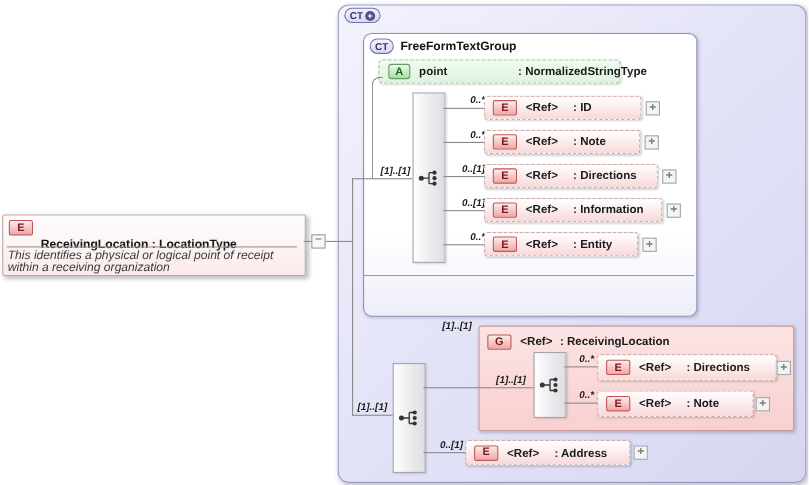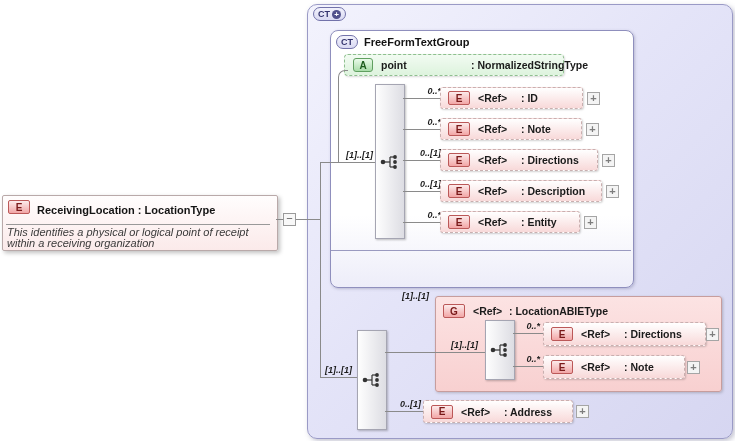--- a/index.html
+++ b/index.html
@@ -151,21 +151,21 @@
     <span class="rowname">&lt;Ref&gt;</span>
     <span class="rowtype">: Directions</span>
   </div>
   <div class="abs plusbox" style="left:602px;top:154px;">+</div>
 
   <div class="abs hline" style="left:403px;top:191px;width:37px;"></div>
   <div class="abs card" style="left:411px;top:179px;width:30px;text-align:right;">0..[1]</div>
   <div class="abs elem" style="left:440px;top:180px;width:162px;height:22px;">
     <span class="badge badge-e">E</span>
     <span class="rowname">&lt;Ref&gt;</span>
-    <span class="rowtype">: Description</span>
+    <span class="rowtype">: Information</span>
   </div>
   <div class="abs plusbox" style="left:606px;top:185px;">+</div>
 
   <div class="abs hline" style="left:403px;top:222px;width:37px;"></div>
   <div class="abs card" style="left:411px;top:210px;width:30px;text-align:right;">0..*</div>
   <div class="abs elem" style="left:440px;top:211px;width:140px;height:22px;">
     <span class="badge badge-e">E</span>
     <span class="rowname">&lt;Ref&gt;</span>
     <span class="rowtype">: Entity</span>
   </div>
@@ -186,21 +186,21 @@
       <circle cx="15" cy="8" r="1.9" fill="#333"></circle>
       <circle cx="15" cy="13" r="1.9" fill="#333"></circle>
     </svg>
   </div>
 
   <div class="abs card" style="left:402px;top:291px;">[1]..[1]</div>
   <div class="abs group-box" style="left:435px;top:296px;width:285px;height:94px;">
     <div class="group-header">
       <span class="badge badge-g">G</span>
       <span class="rowname grp-name">&lt;Ref&gt;</span>
-      <span class="rowtype">: LocationABIEType</span>
+      <span class="rowtype">: ReceivingLocation</span>
     </div>
   </div>
   <div class="abs hline" style="left:385px;top:352px;width:100px;"></div>
   <div class="abs card" style="left:448px;top:340px;width:30px;text-align:right;">[1]..[1]</div>
   <div class="abs seqbar" style="left:485px;top:320px;width:28px;height:58px;">
     <svg width="20" height="16" viewBox="0 0 20 16">
       <line x1="1" y1="8" x2="10" y2="8" stroke="#333" stroke-width="1.2"></line>
       <line x1="10" y1="3" x2="10" y2="13" stroke="#333" stroke-width="1.2"></line>
       <line x1="10" y1="3" x2="15" y2="3" stroke="#333" stroke-width="1.2"></line>
       <line x1="10" y1="13" x2="15" y2="13" stroke="#333" stroke-width="1.2"></line>
@@ -233,20 +233,20 @@
   <div class="abs card" style="left:389px;top:399px;width:32px;text-align:right;">0..[1]</div>
   <div class="abs elem" style="left:423px;top:400px;width:150px;height:23px;">
     <span class="badge badge-e">E</span>
     <span class="rowname">&lt;Ref&gt;</span>
     <span class="rowtype">: Address</span>
   </div>
   <div class="abs plusbox" style="left:576px;top:405px;">+</div>
 
   <div class="abs left-elem-box" style="left:2px;top:195px;width:274px;height:54px;"></div>
   <div class="abs badge badge-e" style="left:8px;top:200px;">E</div>
-  <div class="abs title" style="left:37px;top:204px;">ReceivingLocation : LocationType</div>
+  <div class="abs title" style="left:37px;top:216px;">ReceivingLocation : LocationType</div>
   <div class="abs" style="left:6px;top:224px;width:264px;height:1px;background:#999;"></div>
   <div class="abs ann" style="left:7px;top:227px;width:264px;">This identifies a physical or logical point of receipt within a receiving organization</div>
 
   <div class="abs hline" style="left:276px;top:219px;width:44px;"></div>
   <div class="abs minusbox" style="left:283px;top:213px;">−</div>
 
 </div>
 
 </body></html>

